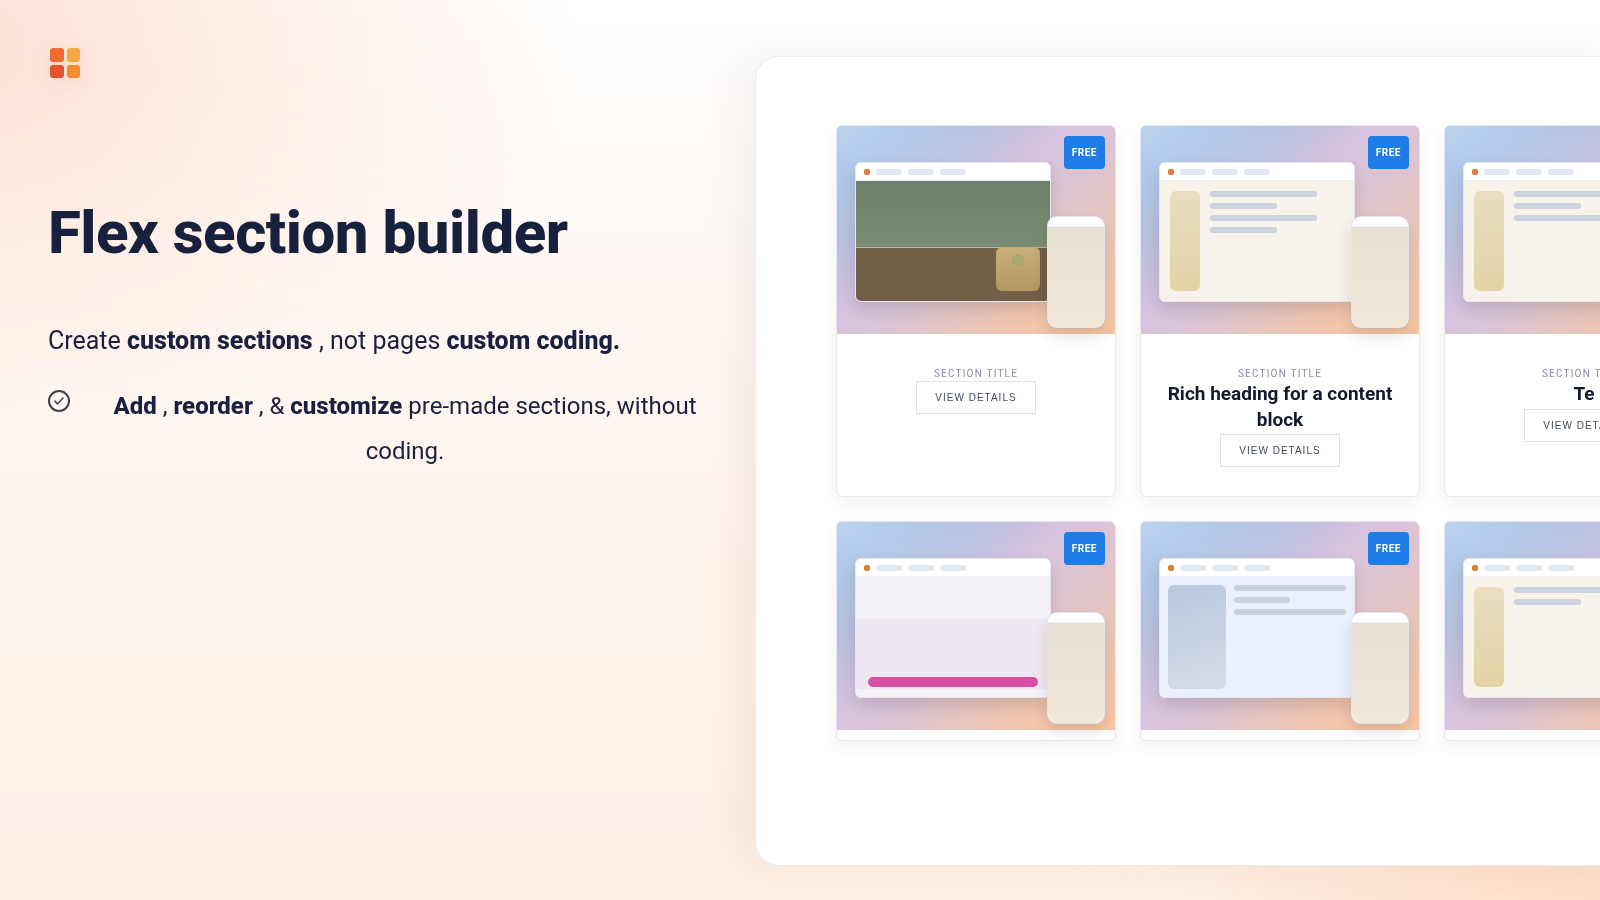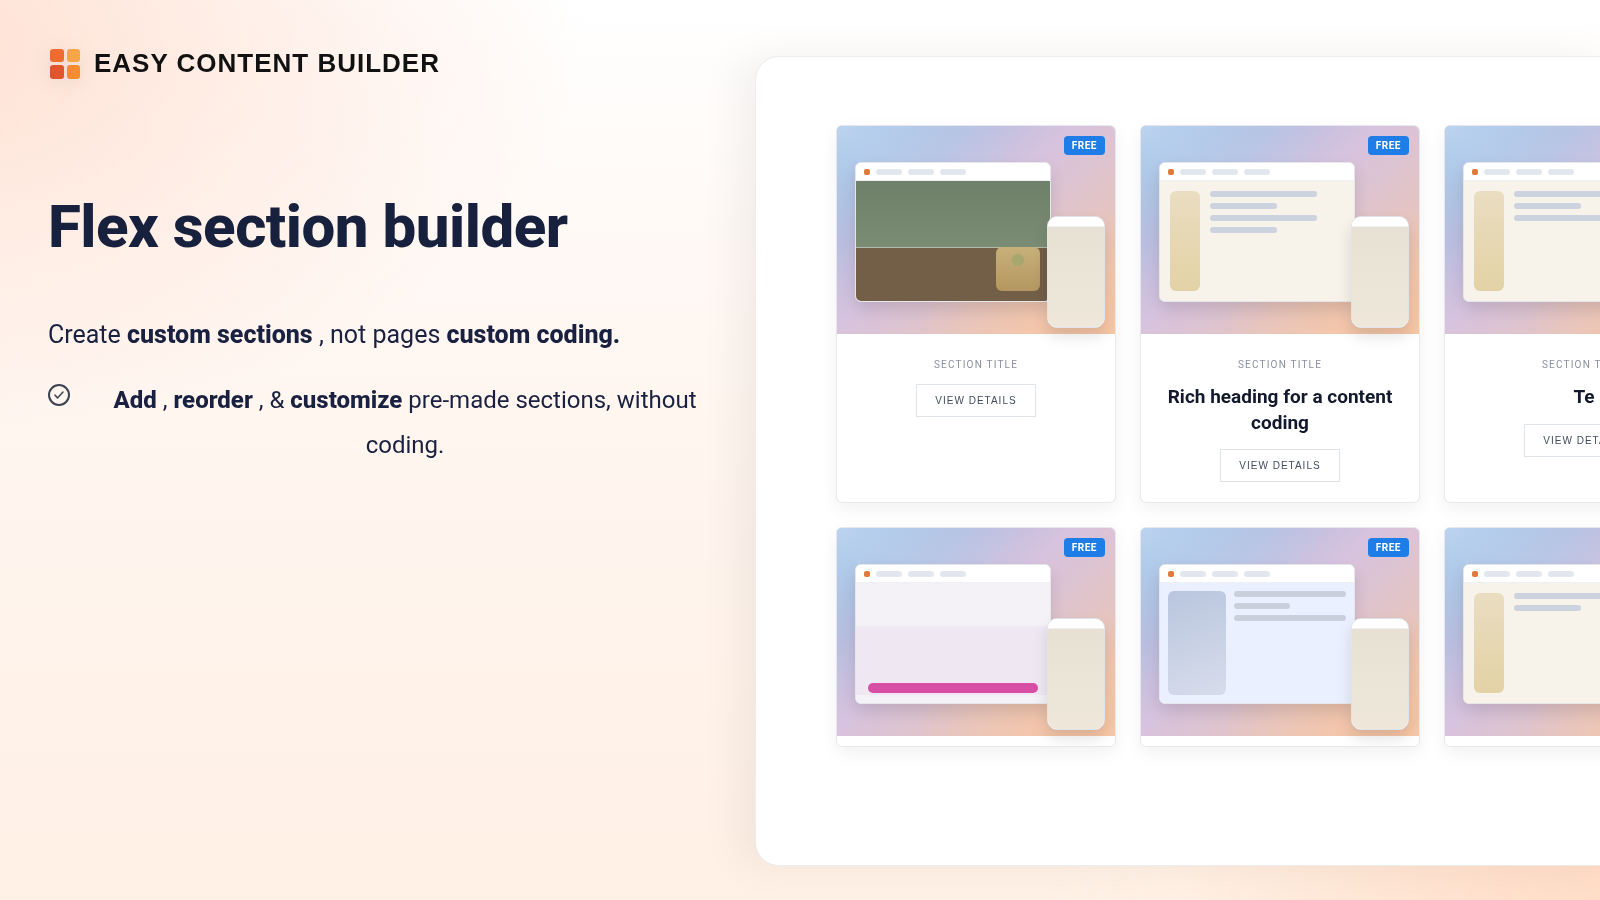--- a/index.html
+++ b/index.html
@@ -43,21 +43,21 @@
   .brand .mark .d { background: #f68c2d; }
   .brand .name {
     font-weight: 800; letter-spacing: 0.5px;
     font-size: 26px; text-transform: uppercase;
     font-family: Impact, "Arial Black", sans-serif;
     color: #111; letter-spacing: 1px;
   }
 
   
   .hero {
-    position: absolute; left: 48px; top: 194px; width: 660px;
+    position: absolute; left: 48px; top: 200px; width: 660px;
   }
   .hero h1 {
     margin: 0 0 56px 0;
     font-size: 60px; line-height: 1.1; font-weight: 800; color: #17203c;
     letter-spacing: -0.5px;
   }
   .lead {
     font-size: 25px; line-height: 1.5; color: #1a2140;
     margin: 0 0 24px 0;
   }
@@ -96,21 +96,21 @@
     position: absolute; inset: 0;
     background:
       radial-gradient(120% 100% at 0% 0%, #bcd3f0 0%, rgba(188,211,240,0) 55%),
       radial-gradient(130% 110% at 100% 100%, #f8c7a6 0%, rgba(248,199,166,0) 55%),
       linear-gradient(140deg, #8fb7de 0%, #d7c3df 45%, #f3c6a1 100%);
   }
   .thumb .badge {
     position: absolute; top: 10px; right: 10px;
     background: var(--badge); color: var(--badge-text);
     font-size: 10px; font-weight: 700; letter-spacing: 0.5px;
-    padding: 4px 8px; border-radius: 4px; text-transform: uppercase;
+    padding: 11px 8px; border-radius: 4px; text-transform: uppercase;
     z-index: 5;
     text-align: right;
   }
   
   .desk {
     position: absolute; left: 18px; right: 64px; top: 36px; height: 140px;
     background: #ffffff; border: 1px solid #e5e7eb; border-radius: 6px;
     box-shadow: 0 8px 16px rgba(0,0,0,0.12);
     overflow: hidden;
   }
@@ -133,21 +133,21 @@
   
   .phone {
     position: absolute; right: 10px; bottom: 6px; width: 58px; height: 112px;
     background: #ffffff; border: 1px solid #dfe3ea; border-radius: 10px;
     box-shadow: 0 8px 16px rgba(0,0,0,0.12);
     overflow: hidden;
   }
   .phone .topbar { height: 10px; background: #fff; border-bottom: 1px solid #eef0f3; }
   .phone .shot { position: absolute; top: 10px; left: 0; right: 0; bottom: 0; background: linear-gradient(180deg, #e7e1d3, #efe8da); }
 
-  .content { padding: 25px 16px 20px; text-align: center; display: flex; flex-direction: column; align-items: center; gap: 14px; }
+  .content { padding: 34px 16px 20px; text-align: center; display: flex; flex-direction: column; align-items: center; gap: 2px; }
   .eyebrow { font-size: 10px; letter-spacing: 1.2px; color: #8a90a0; text-transform: uppercase; }
   .title { font-size: 19px; font-weight: 700; color: #12192c; line-height: 1.35; }
   .cta {
     display: inline-block; padding: 10px 18px; border: 1px solid #dfe3ea;
     font-size: 10px; letter-spacing: 1px; color: #444b5e; text-transform: uppercase;
     background: #fff; cursor: pointer;
   }
 
   
   .card.short { min-height: 220px; }
@@ -166,21 +166,20 @@
 </head>
 <body>
 
 <div class="brand">
   <div class="mark">
     <span class="a"></span>
       <span class="b"></span>
       <span class="c"></span>
       <span class="d"></span>
   </div>
-  <div class="name">EASY CONTENT BUILDER</div>
 </div>
 
 <section class="hero">
   <h1>Flex section builder</h1>
 
   <p class="lead">
     <span>Create </span>
     <strong>custom sections</strong>
     <span>, not pages </span>
     <strong>custom coding.</strong>
@@ -253,21 +252,21 @@
             </div>
           </div>
         </div>
         <div class="phone">
             <div class="topbar"></div>
             <div class="shot"></div>
           </div>
       </div>
       <div class="content">
         <div class="eyebrow">SECTION TITLE</div>
-        <div class="title">Rich heading for a content coding</div>
+        <div class="title">Rich heading for a content block</div>
         <button class="cta">VIEW DETAILS</button>
       </div>
     </article>
 
     <article class="card">
       <div class="thumb">
         <div class="bg"></div>
 
         <div class="desk">
           <div class="topbar">

